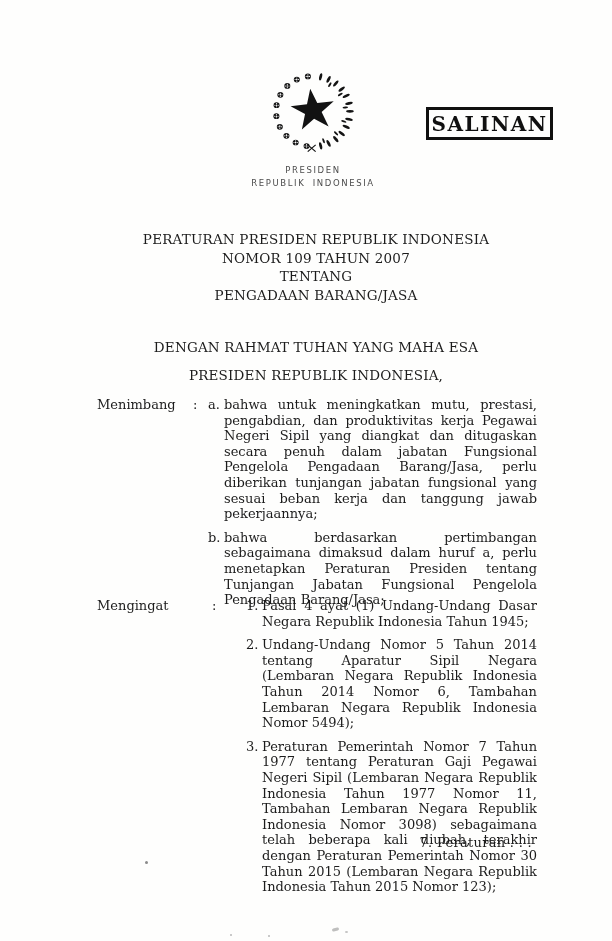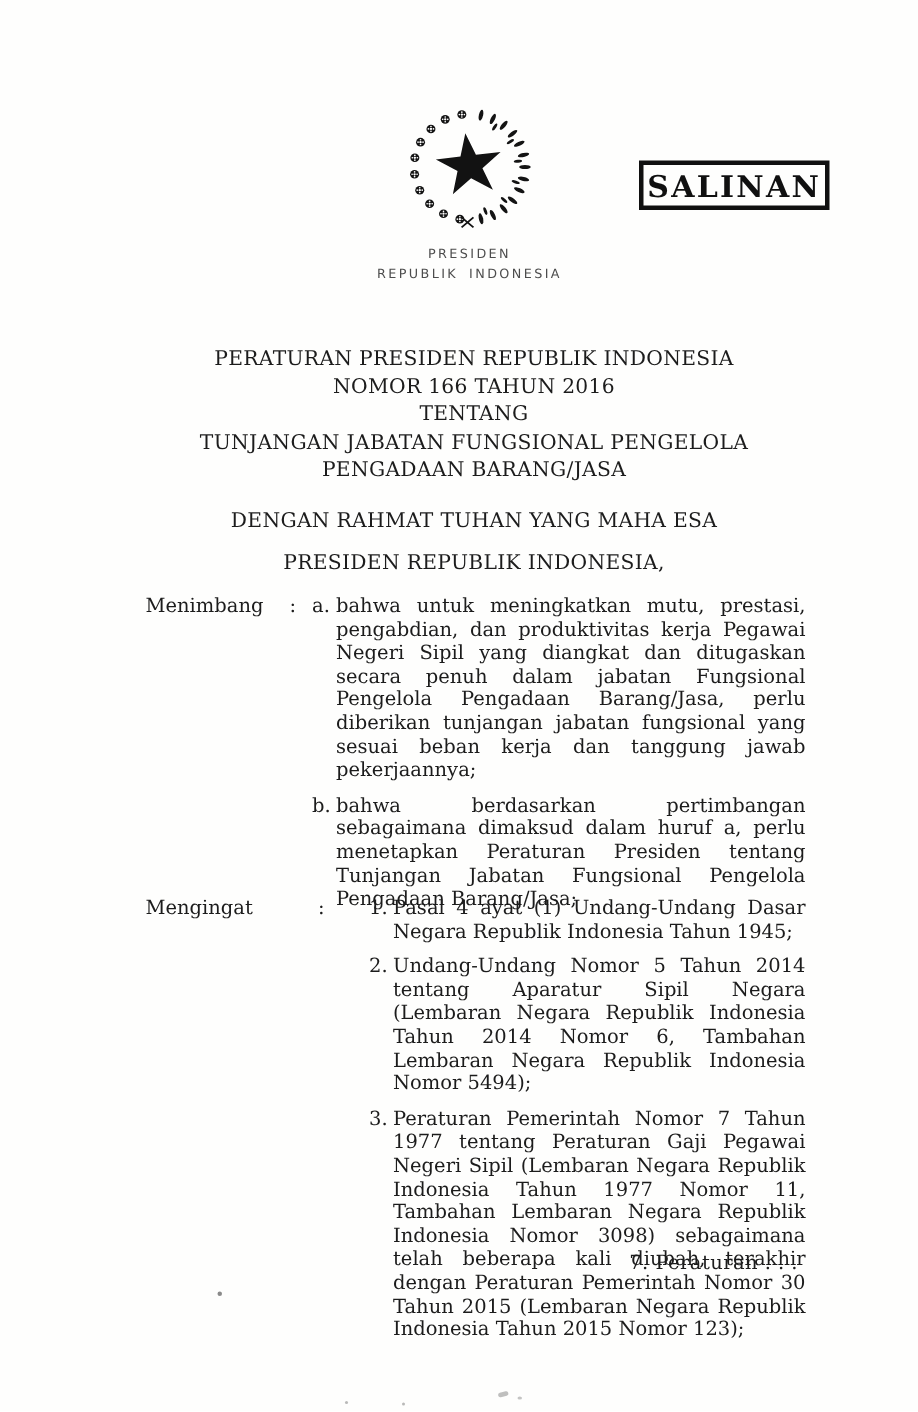--- a/index.html
+++ b/index.html
@@ -129,23 +129,22 @@
     <div>PRESIDEN</div>
     <div>REPUBLIK INDONESIA</div>
   </div>
 
   <div class="stamp">
     <span>SALINAN</span>
   </div>
 
   <div class="title-block">
     <div>PERATURAN PRESIDEN REPUBLIK INDONESIA</div>
-    <div>NOMOR 166 TAHUN 2016</div>
+    <div>NOMOR 109 TAHUN 2007</div>
     <div>TENTANG</div>
-    <div>TUNJANGAN JABATAN FUNGSIONAL PENGELOLA</div>
     <div>PENGADAAN BARANG/JASA</div>
   </div>
 
   <div class="invocation">DENGAN RAHMAT TUHAN YANG MAHA ESA</div>
   <div class="authority">PRESIDEN REPUBLIK INDONESIA,</div>
 
   <div class="section menimbang">
     <div class="sec-label">Menimbang</div>
     <div class="sec-colon">:</div>
     <div class="sec-items">

